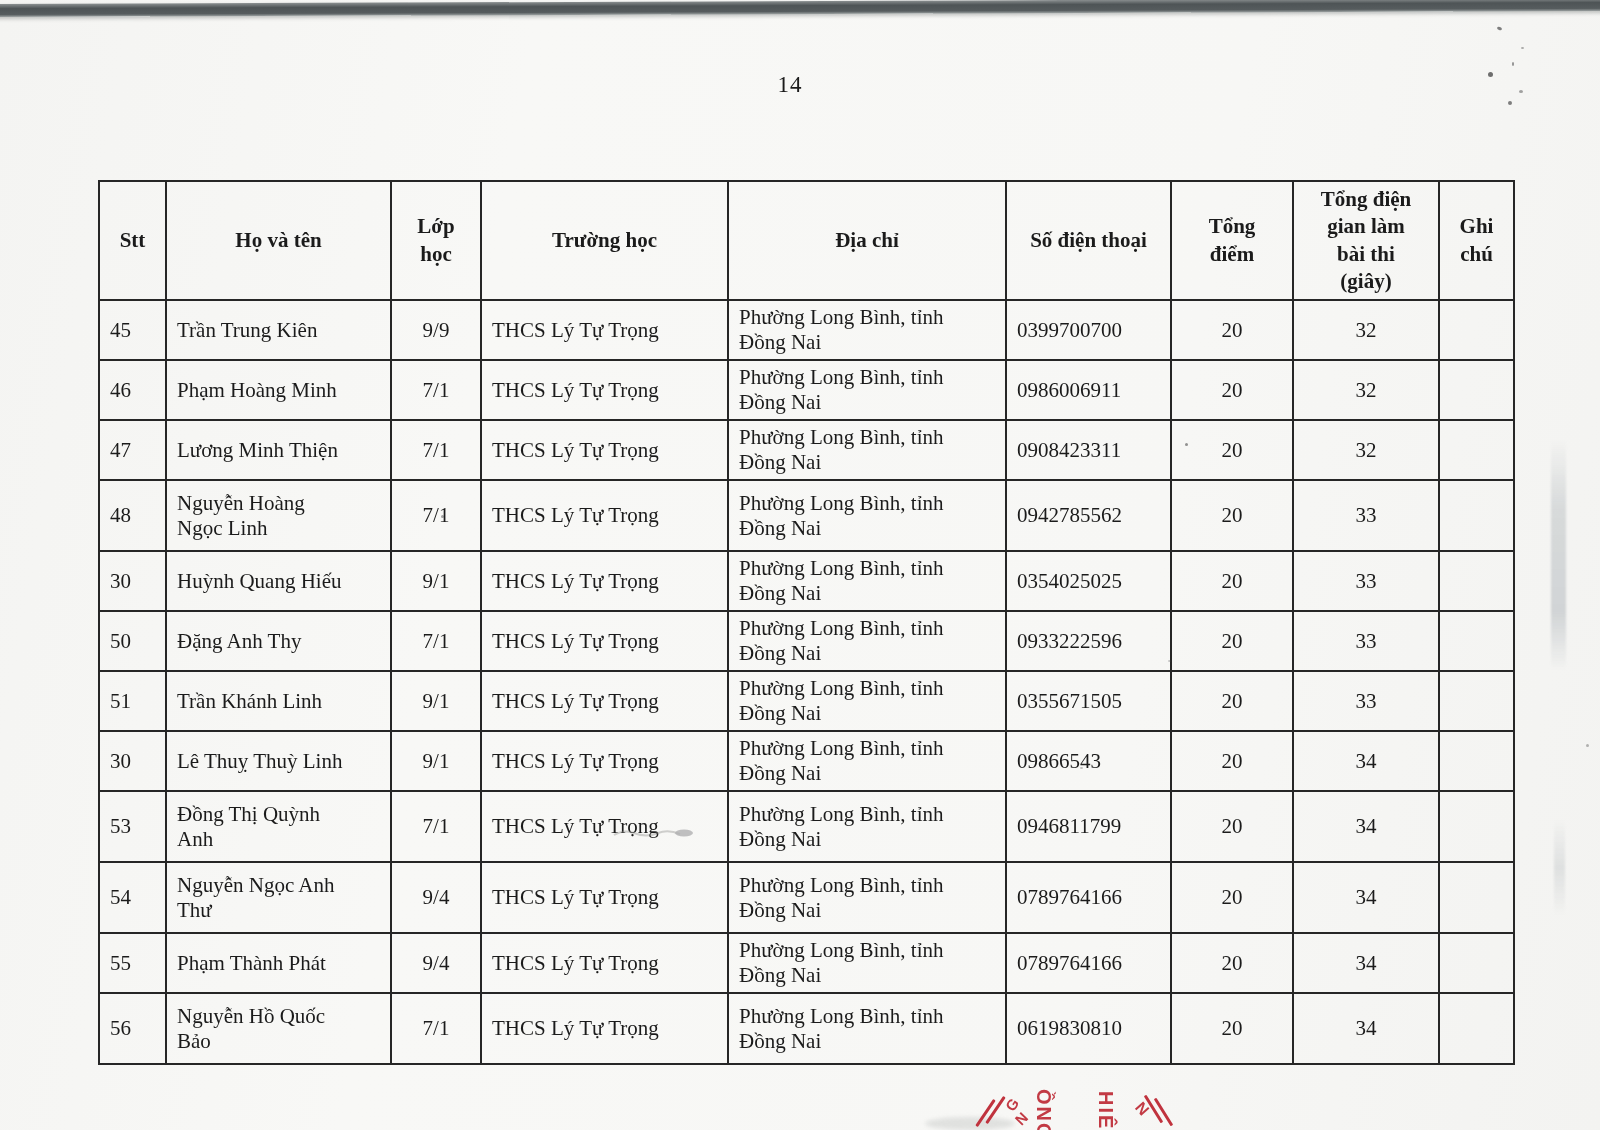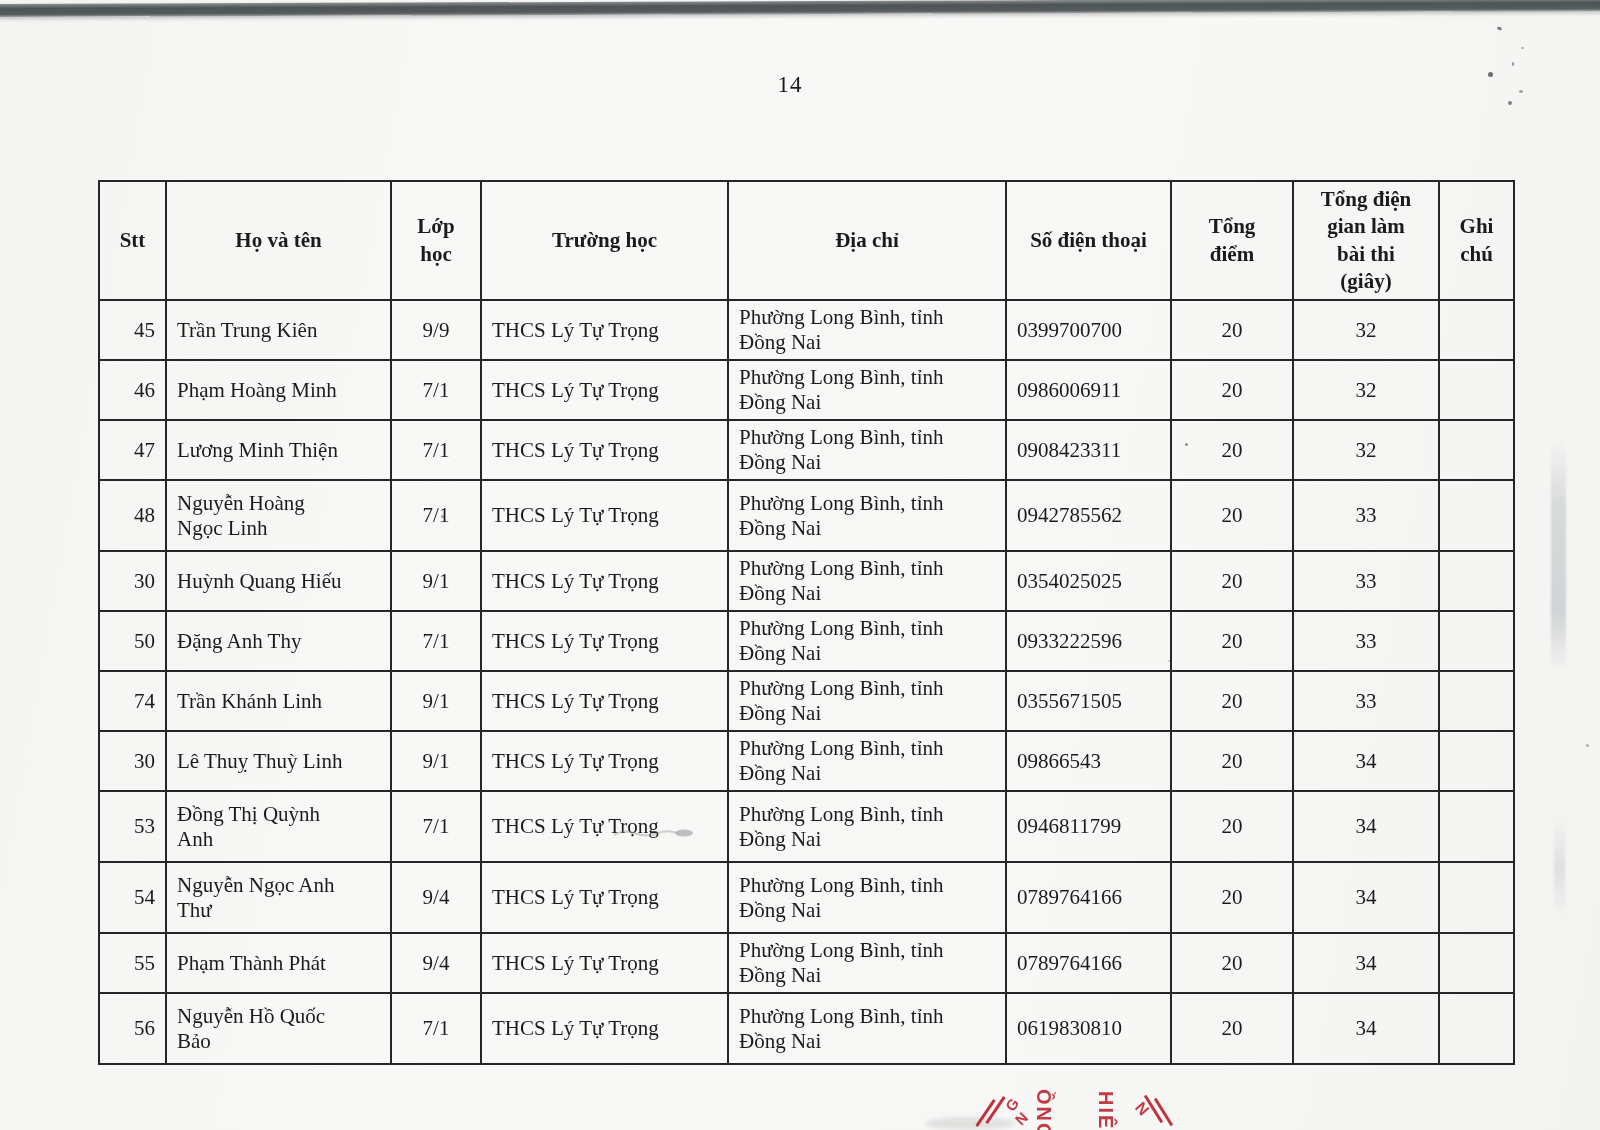--- a/index.html
+++ b/index.html
@@ -47,21 +47,21 @@
     padding: 4px 2px;
     height: 105px;
   }
   table.results td {
     vertical-align: middle;
     padding: 3px 10px;
     line-height: 1.18;
   }
   tr.row td { height: 52px; }
   tr.row-tall td { height: 63px; }
-  td.c-stt { text-align: right; padding: 3px 2px; }
+  td.c-stt { text-align: left; padding: 3px 2px; }
   td.c-name { white-space: pre-line; line-height: 1.3; }
   td.c-class { text-align: center; padding-left: 14px; }
   td.c-school { text-align: left; padding-left: 13px; }
   td.c-address { white-space: pre-line; padding: 2px 6px 2px 9px; line-height: 1.28; }
   td.c-phone { text-align: left; padding-left: 9px; }
   td.c-score { text-align: center; }
   td.c-time { text-align: center; }
   td.c-note { }
 
   
@@ -214,21 +214,21 @@
       <td class="c-class">7/1</td>
       <td class="c-school">THCS Lý Tự Trọng</td>
       <td class="c-address">Phường Long Bình, tỉnh
 Đồng Nai</td>
       <td class="c-phone">0933222596</td>
       <td class="c-score">20</td>
       <td class="c-time">33</td>
       <td class="c-note"></td>
     </tr>
         <tr class="row">
-      <td class="c-stt">74</td>
+      <td class="c-stt">51</td>
       <td class="c-name">Trần Khánh Linh</td>
       <td class="c-class">9/1</td>
       <td class="c-school">THCS Lý Tự Trọng</td>
       <td class="c-address">Phường Long Bình, tỉnh
 Đồng Nai</td>
       <td class="c-phone">0355671505</td>
       <td class="c-score">20</td>
       <td class="c-time">33</td>
       <td class="c-note"></td>
     </tr>

